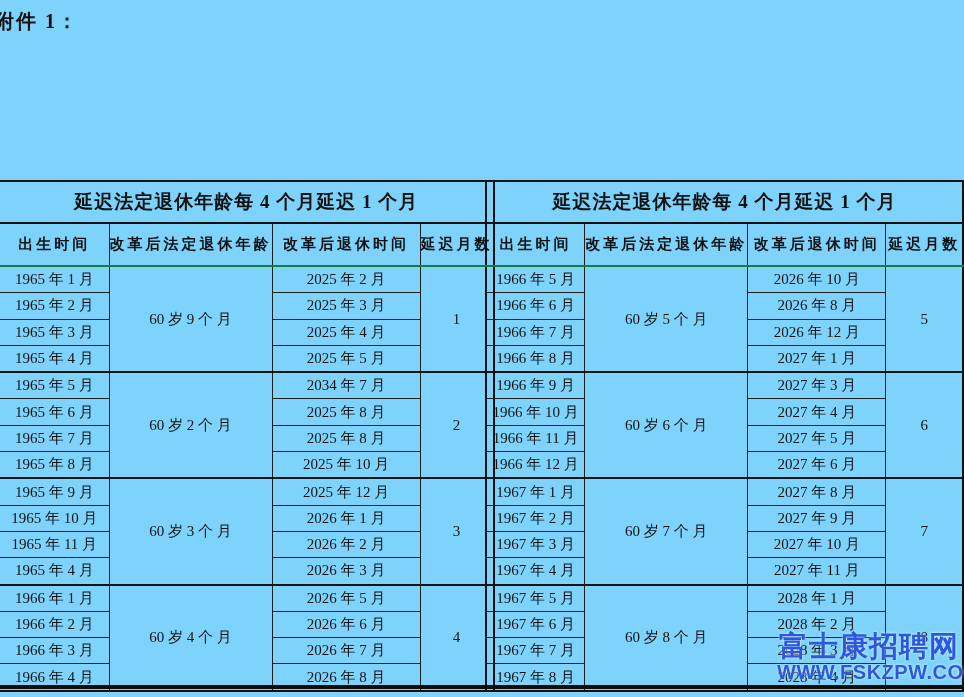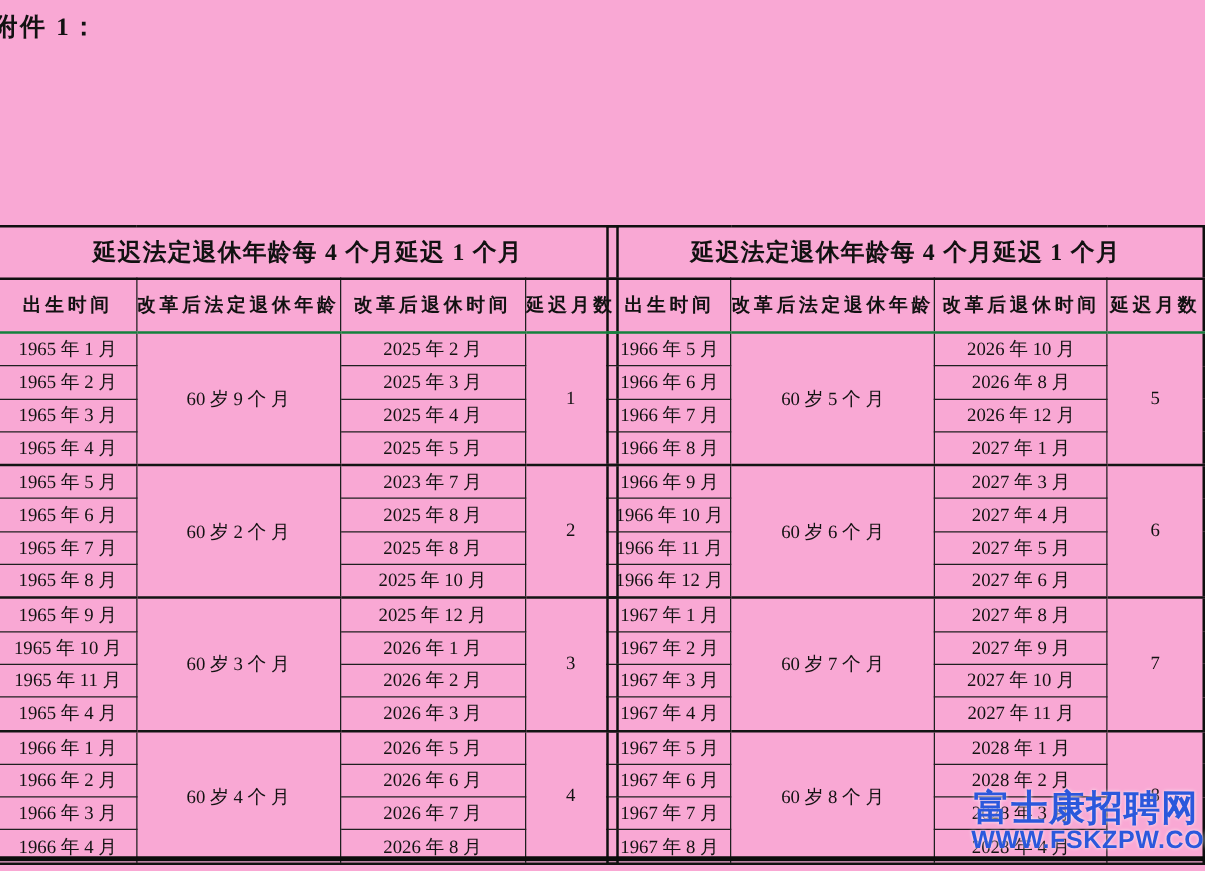--- a/index.html
+++ b/index.html
@@ -1,18 +1,18 @@
 <!DOCTYPE html>
 <html><head>
 <meta charset="utf-8">
 <style>
   html,body { margin:0; padding:0; background:#e8e8e8; }
   .doc {
     position:relative; width:964px; height:697px; margin:0 auto;
-    background:#f9a8d4; overflow:hidden; color:#121212;
+    background:#7dd3fc; overflow:hidden; color:#121212;
     font-family:"Liberation Serif", serif;
   }
   .attachment {
     position:absolute; left:-6px; top:8px;
     font-size:20px; font-weight:bold; letter-spacing:2px; white-space:nowrap;
   }
   .title {
     position:absolute; left:0; top:92px; width:964px; text-align:center;
     font-size:32px; font-weight:bold; letter-spacing:2px; white-space:nowrap;
   }
@@ -87,21 +87,21 @@
           <td>2025 年 4 月</td>
         </tr>
     <tr class="r">
           <td>1965 年 4 月</td>
           <td>2025 年 5 月</td>
         </tr>
 
     <tr class="r gs">
       <td>1965 年 5 月</td>
       <td rowspan="4">60 岁 2 个 月</td>
-      <td>2023 年 7 月</td>
+      <td>2034 年 7 月</td>
       <td rowspan="4">2</td>
     </tr>
     <tr class="r">
           <td>1965 年 6 月</td>
           <td>2025 年 8 月</td>
         </tr>
     <tr class="r">
           <td>1965 年 7 月</td>
           <td>2025 年 8 月</td>
         </tr>

